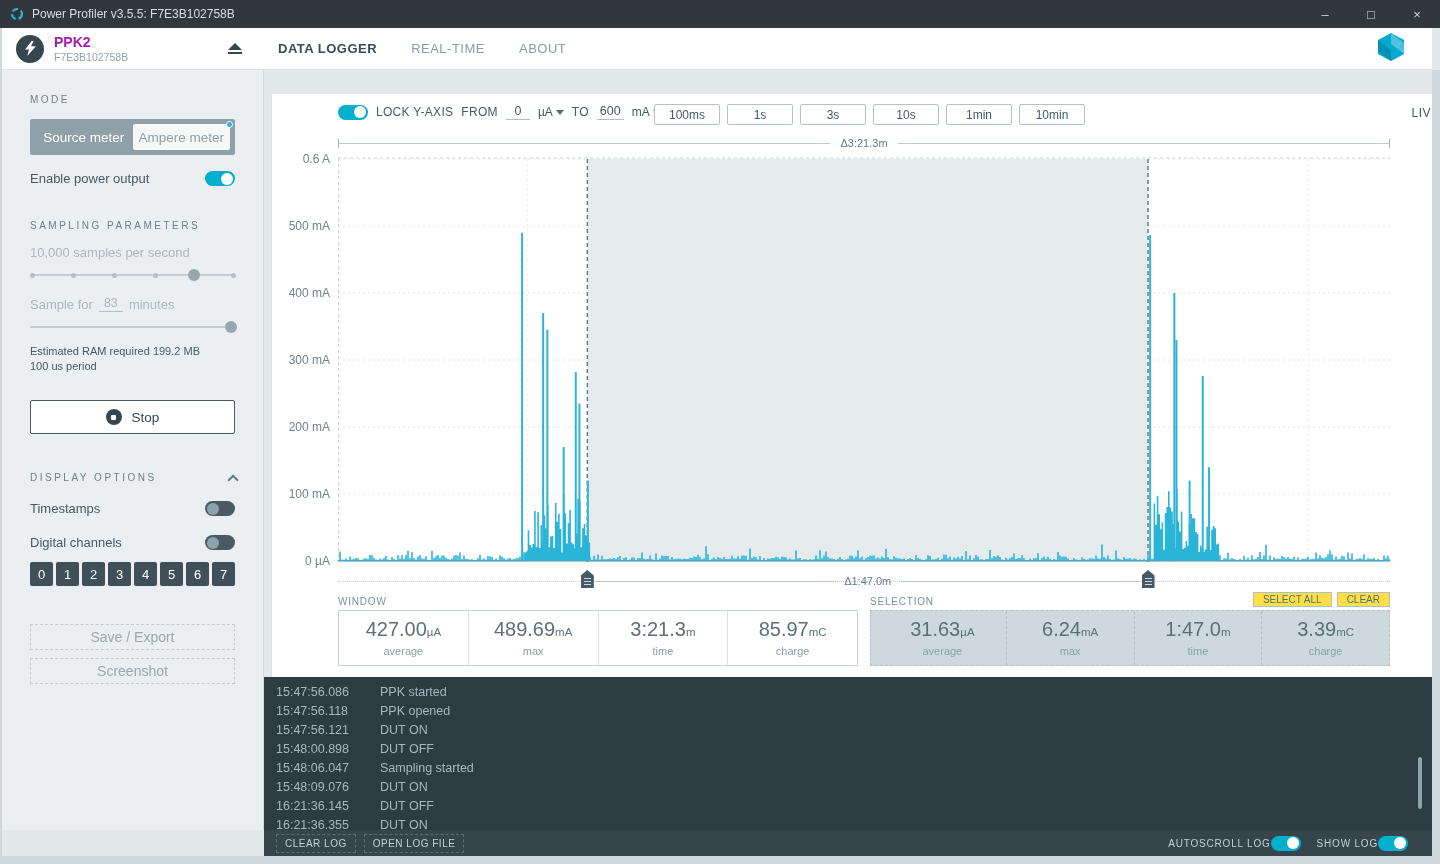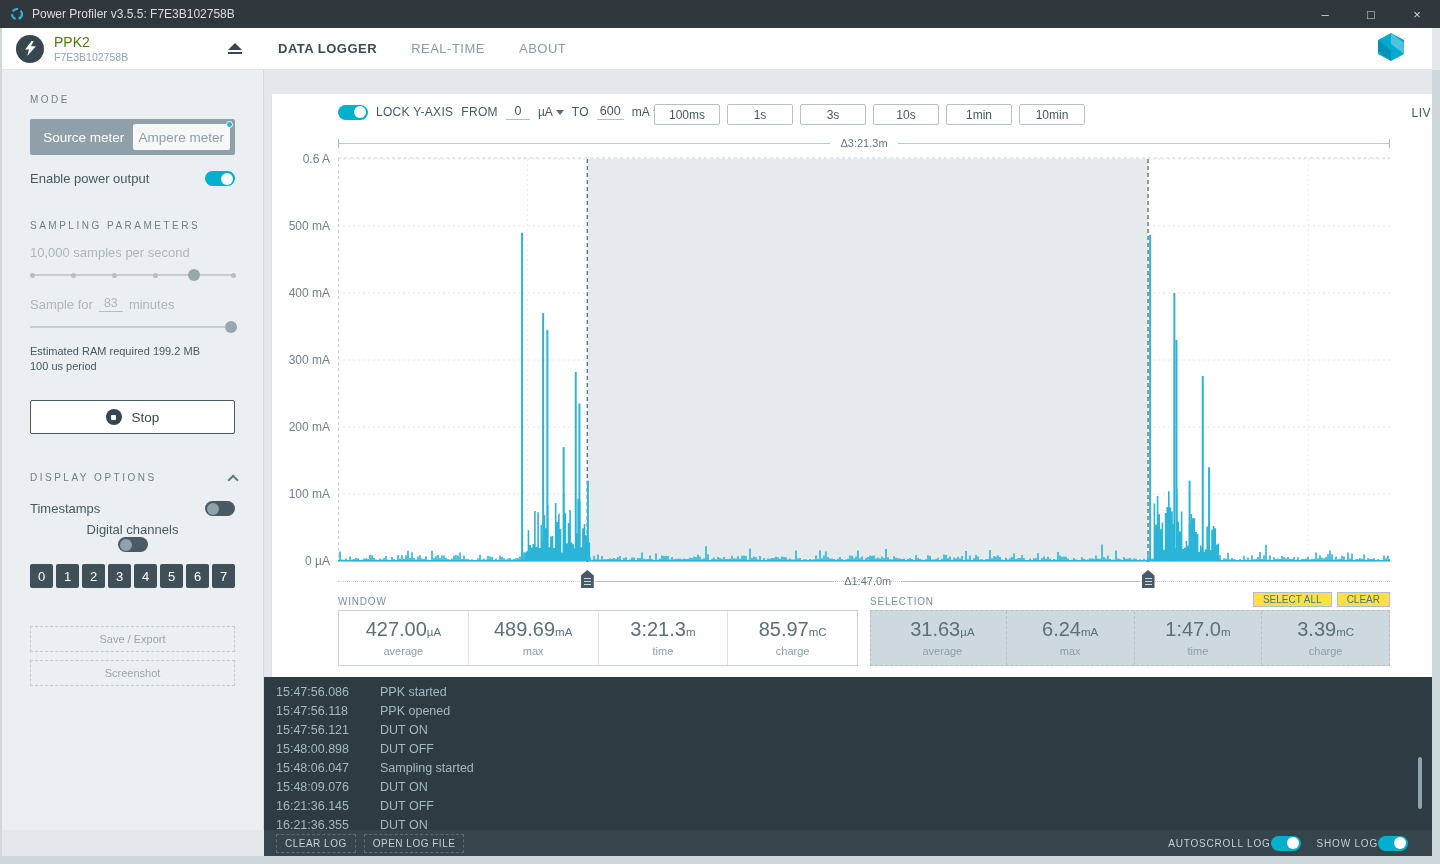--- a/index.html
+++ b/index.html
@@ -10,21 +10,21 @@
   .titlebar { position:absolute; left:0; top:0; width:1440px; height:28px; background:#31383d; display:flex; align-items:center; color:#d8dcde; font-size:12px; }
   .titlebar .app-icon { margin:0 8px 0 10px; display:flex; }
   .win-controls { margin-left:auto; display:flex; height:28px; }
   .win-btn { width:46px; height:28px; display:flex; align-items:center; justify-content:center; color:#cfd4d7; font-size:13px; }
 
   
   .header { position:absolute; left:2px; top:28px; width:1430px; height:42px; background:#ffffff; border-bottom:1px solid #e1e5e7; display:flex; align-items:center; }
   .device { width:262px; display:flex; align-items:center; padding-left:14px; }
   .device-icon { width:28px; height:28px; border-radius:50%; background:#37474f; display:flex; align-items:center; justify-content:center; }
   .device-meta { margin-left:10px; }
-  .device-name { font-size:14px; font-weight:normal; color:#4d7c0f; }
+  .device-name { font-size:14px; font-weight:bold; color:#a21caf; }
   .device-serial { font-size:10.5px; color:#90a4ae; margin-top:1px; }
   .eject { margin-left:auto; margin-right:22px; display:flex; flex-direction:column; align-items:center; cursor:pointer; }
   .eject .tri { width:0; height:0; border-left:7px solid transparent; border-right:7px solid transparent; border-bottom:7px solid #37474f; }
   .eject .bar { width:14px; height:2.5px; background:#37474f; margin-top:2px; }
   .tabs { display:flex; gap:34px; margin-left:14px; }
   .tab { font-size:13px; letter-spacing:0.5px; color:#8a9ba3; cursor:pointer; }
   .tab.active { color:#3b4b53; font-weight:bold; }
   .brand { margin-left:auto; margin-right:26px; }
 
   
@@ -46,21 +46,21 @@
   .slider .track { position:absolute; left:0; right:0; top:6px; height:2px; background:#c3cdd2; }
   .slider .tick { position:absolute; top:4.5px; width:5px; height:5px; border-radius:50%; background:#b4bfc5; }
   .slider .thumb { position:absolute; top:1px; width:12px; height:12px; border-radius:50%; background:#9aa6ad; cursor:pointer; }
   .note { font-size:11px; color:#455a64; line-height:15px; }
   .stop-btn { width:100%; height:34px; background:#ffffff; border:1px solid #455a64; border-radius:2px; display:flex; align-items:center; justify-content:center; gap:10px; font-size:13.5px; color:#37474f; cursor:pointer; }
   .stop-ico { width:16px; height:16px; border-radius:50%; background:#37474f; display:flex; align-items:center; justify-content:center; }
   .stop-ico i { display:block; width:5px; height:5px; background:#fff; border-radius:1px; }
   .chev-up { width:8px; height:8px; border-top:2px solid #607d8b; border-right:2px solid #607d8b; transform:rotate(-45deg) translateY(3px); }
   .channels { display:flex; gap:3px; margin-top:12px; }
   .chan { width:26px; height:24px; background:#3f5059; color:#ffffff; font-size:13px; display:flex; align-items:center; justify-content:center; border-radius:2px; cursor:pointer; }
-  .ghost-btn { width:100%; height:26px; border:1px dashed #c2cbd0; background:#eceff1; color:#9aa7ad; font-size:11px; display:flex; align-items:center; justify-content:center; margin-bottom:8px; }
+  .ghost-btn { width:100%; height:26px; border:1px dashed #c2cbd0; background:#eceff1; color:#9aa7ad; font-size:14px; display:flex; align-items:center; justify-content:center; margin-bottom:8px; }
   .side-bottom { position:absolute; left:2px; top:862px; width:262px; height:26px; background:#a9bac2; display:flex; align-items:center; gap:12px; padding-left:16px; }
   .side-bottom .cap { font-size:9.5px; letter-spacing:1px; color:#37474f; font-weight:bold; }
 
   
   .main { position:absolute; left:264px; top:70px; width:1168px; height:607px; background:#e3e8ea; }
   .card { position:absolute; left:8px; top:24px; width:1270px; height:584px; background:#ffffff; box-shadow:0 1px 2px rgba(0,0,0,0.10); }
   .ctrl-row { position:absolute; left:0; top:10px; width:100%; height:24px; }
   .lock-group { position:absolute; left:66px; top:0; display:flex; align-items:center; gap:8px; }
   .lock-group .t { font-size:12px; color:#455a64; letter-spacing:0.3px; }
   .mini-input { min-width:24px; text-align:center; font-size:12.5px; color:#455a64; border-bottom:1px solid #b0bec5; padding:0 3px 1px 3px; }
@@ -208,21 +208,21 @@
     <div class="row" style="margin-top:38px;">
       <span class="group-label" style="margin-bottom:0;">DISPLAY OPTIONS</span>
       <span class="chev-up"></span>
     </div>
     <div class="row" style="margin-top:18px;">
       <span class="lbl">Timestamps</span>
       <span class="toggle off">
           <span class="knob"></span>
         </span>
     </div>
-    <div class="row" style="margin-top:6px;flex-direction:column;">
+    <div class="row" style="margin-top:19px;">
       <span class="lbl">Digital channels</span>
       <span class="toggle off">
           <span class="knob"></span>
         </span>
     </div>
     <div class="channels">
       <span class="chan">0</span>
       <span class="chan">1</span>
       <span class="chan">2</span>
       <span class="chan">3</span>

